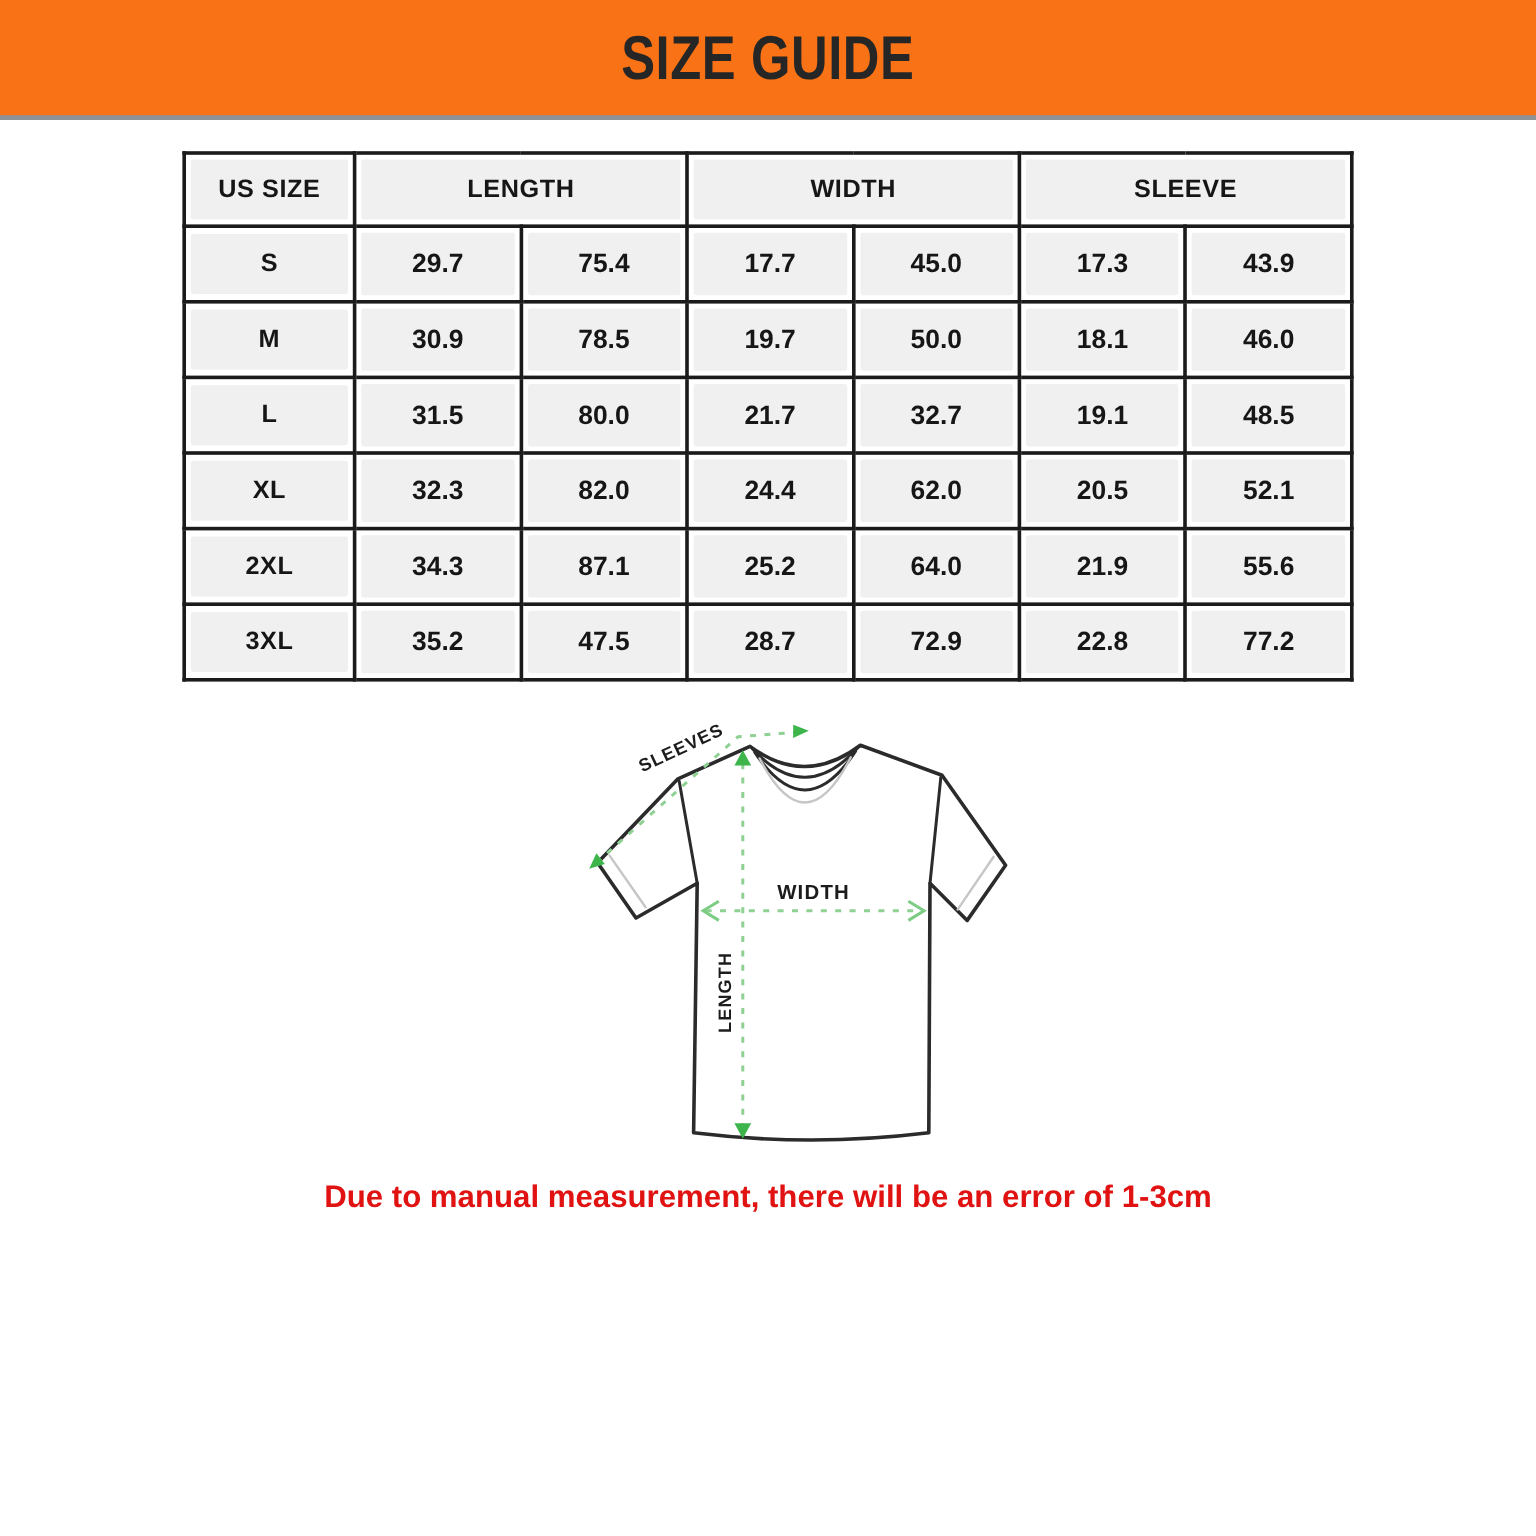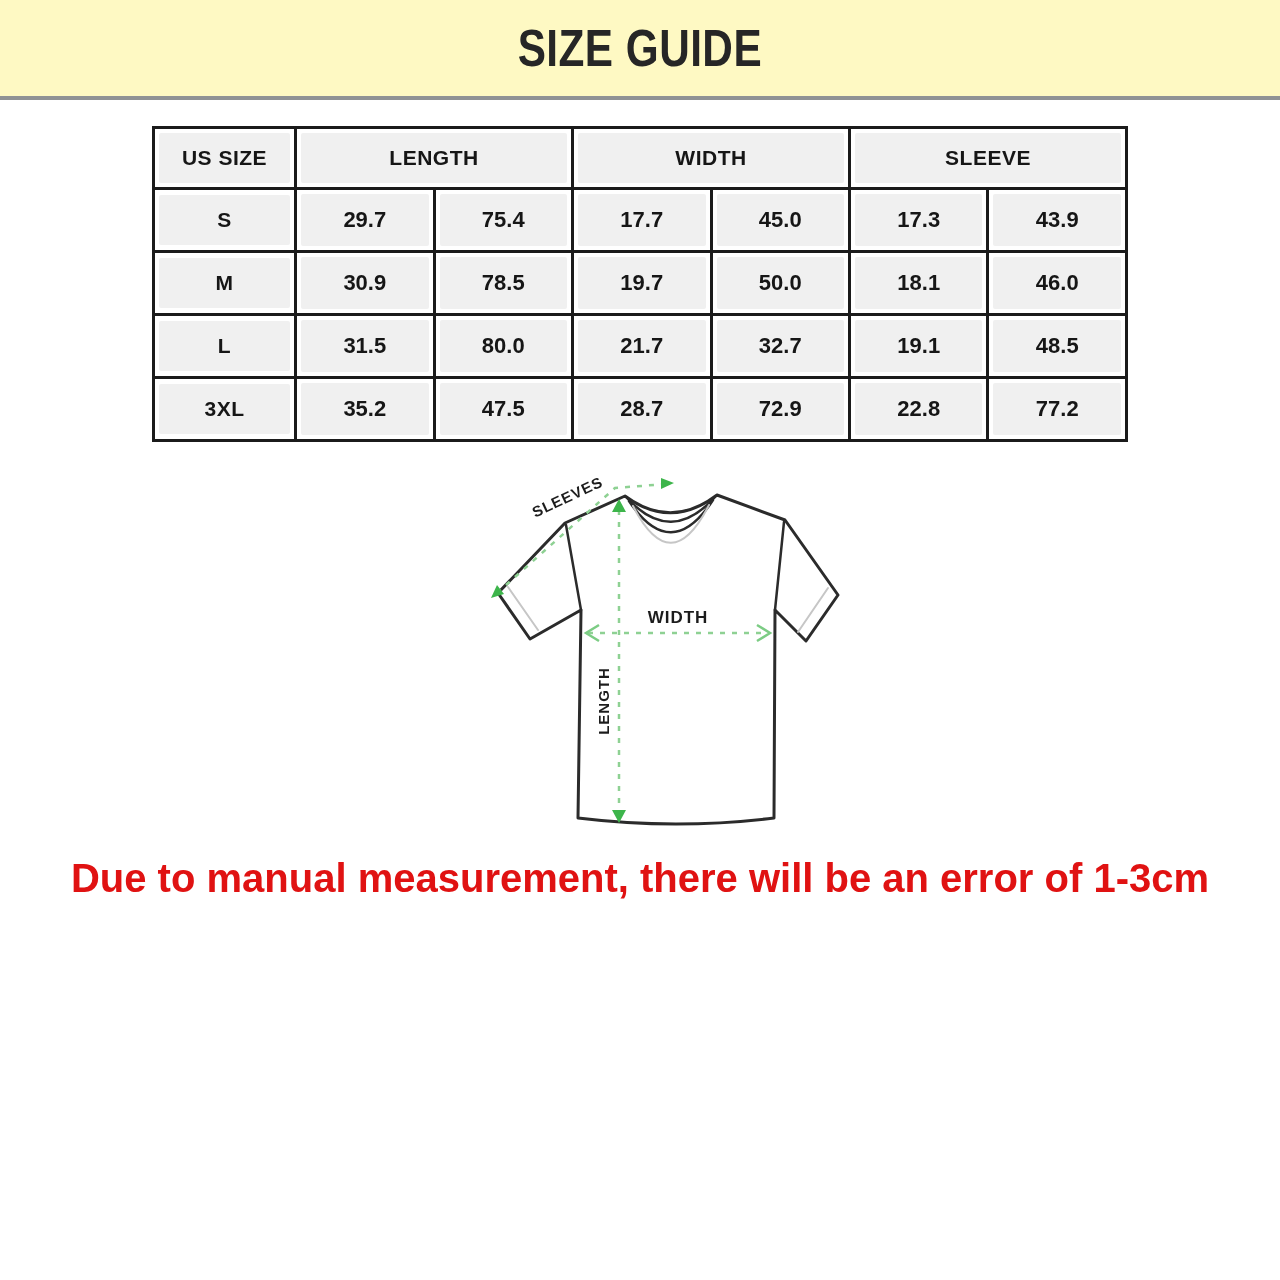--- a/index.html
+++ b/index.html
@@ -7,21 +7,21 @@
   body {
     width: 1280px; height: 1280px;
     background: #ffffff;
     font-family: "Liberation Sans", sans-serif;
     overflow: hidden;
   }
 
   
   .banner {
     height: 100px;
-    background: #fef9c3;
+    background: #f97316;
     border-bottom: 4px solid #8f9294;
     display: flex; align-items: center; justify-content: center;
   }
   .banner-title {
     margin: 0;
     font-size: 46px;
     font-weight: bold;
     color: #262626;
     transform: scale(0.92, 1.12);
     letter-spacing: 0.5px;
@@ -67,21 +67,21 @@
     font-weight: bold;
     fill: #1c1c1c;
     letter-spacing: 1px;
   }
   .svg-label.small { font-size: 15px; }
 
   
   .note {
     margin: 18px 0 0;
     text-align: center;
-    font-size: 40px;
+    font-size: 26px;
     font-weight: bold;
     color: #e01212;
   }
 </style>
 </head>
 <body>
 
 <div class="page">
 
   <header class="banner">
@@ -179,20 +179,66 @@
           </td>
         <td>
             <div class="cell">19.1</div>
           </td>
         <td>
             <div class="cell">48.5</div>
           </td>
       </tr>
       <tr>
         <td>
+            <div class="cell hdr">XL</div>
+          </td>
+        <td>
+            <div class="cell">32.3</div>
+          </td>
+        <td>
+            <div class="cell">82.0</div>
+          </td>
+        <td>
+            <div class="cell">24.4</div>
+          </td>
+        <td>
+            <div class="cell">62.0</div>
+          </td>
+        <td>
+            <div class="cell">20.5</div>
+          </td>
+        <td>
+            <div class="cell">52.1</div>
+          </td>
+      </tr>
+      <tr>
+        <td>
+            <div class="cell hdr">2XL</div>
+          </td>
+        <td>
+            <div class="cell">34.3</div>
+          </td>
+        <td>
+            <div class="cell">87.1</div>
+          </td>
+        <td>
+            <div class="cell">25.2</div>
+          </td>
+        <td>
+            <div class="cell">64.0</div>
+          </td>
+        <td>
+            <div class="cell">21.9</div>
+          </td>
+        <td>
+            <div class="cell">55.6</div>
+          </td>
+      </tr>
+      <tr>
+        <td>
             <div class="cell hdr">3XL</div>
           </td>
         <td>
             <div class="cell">35.2</div>
           </td>
         <td>
             <div class="cell">47.5</div>
           </td>
         <td>
             <div class="cell">28.7</div>

